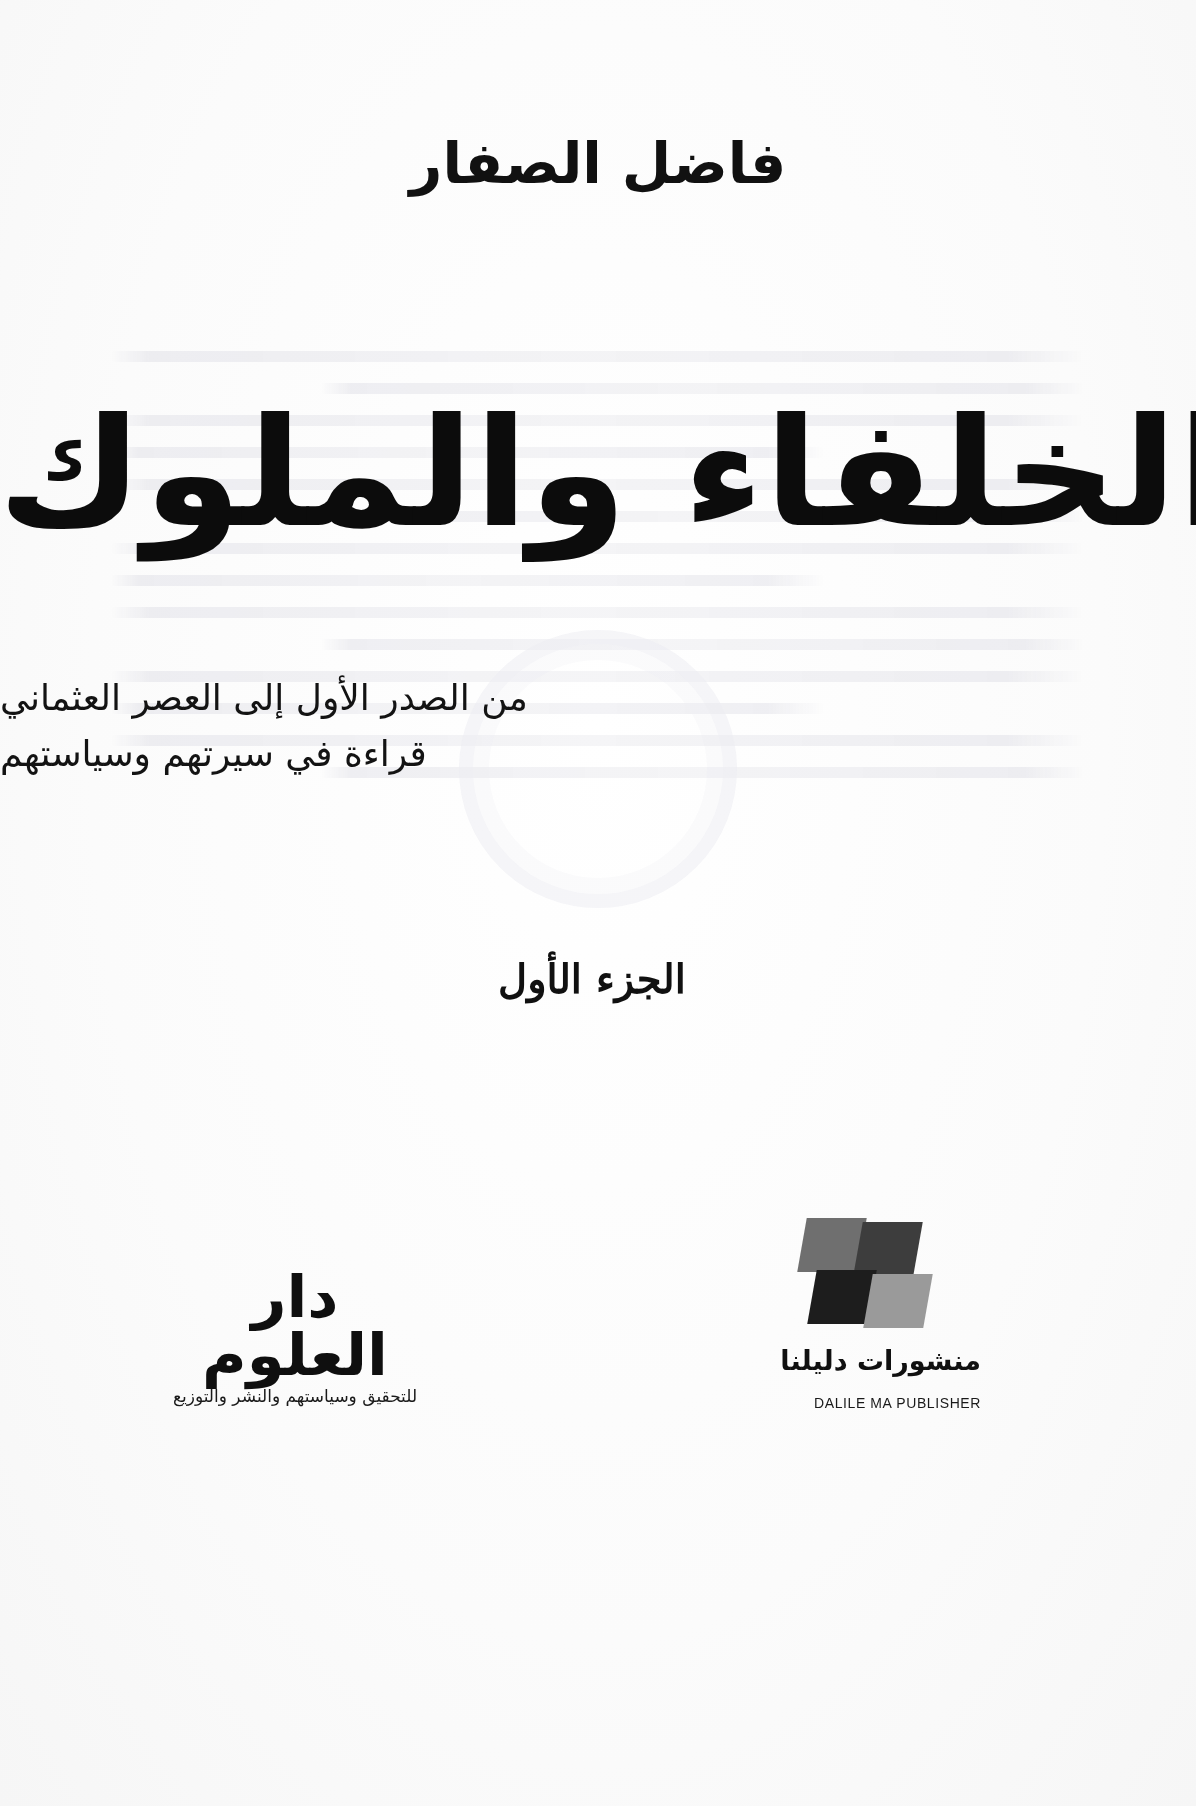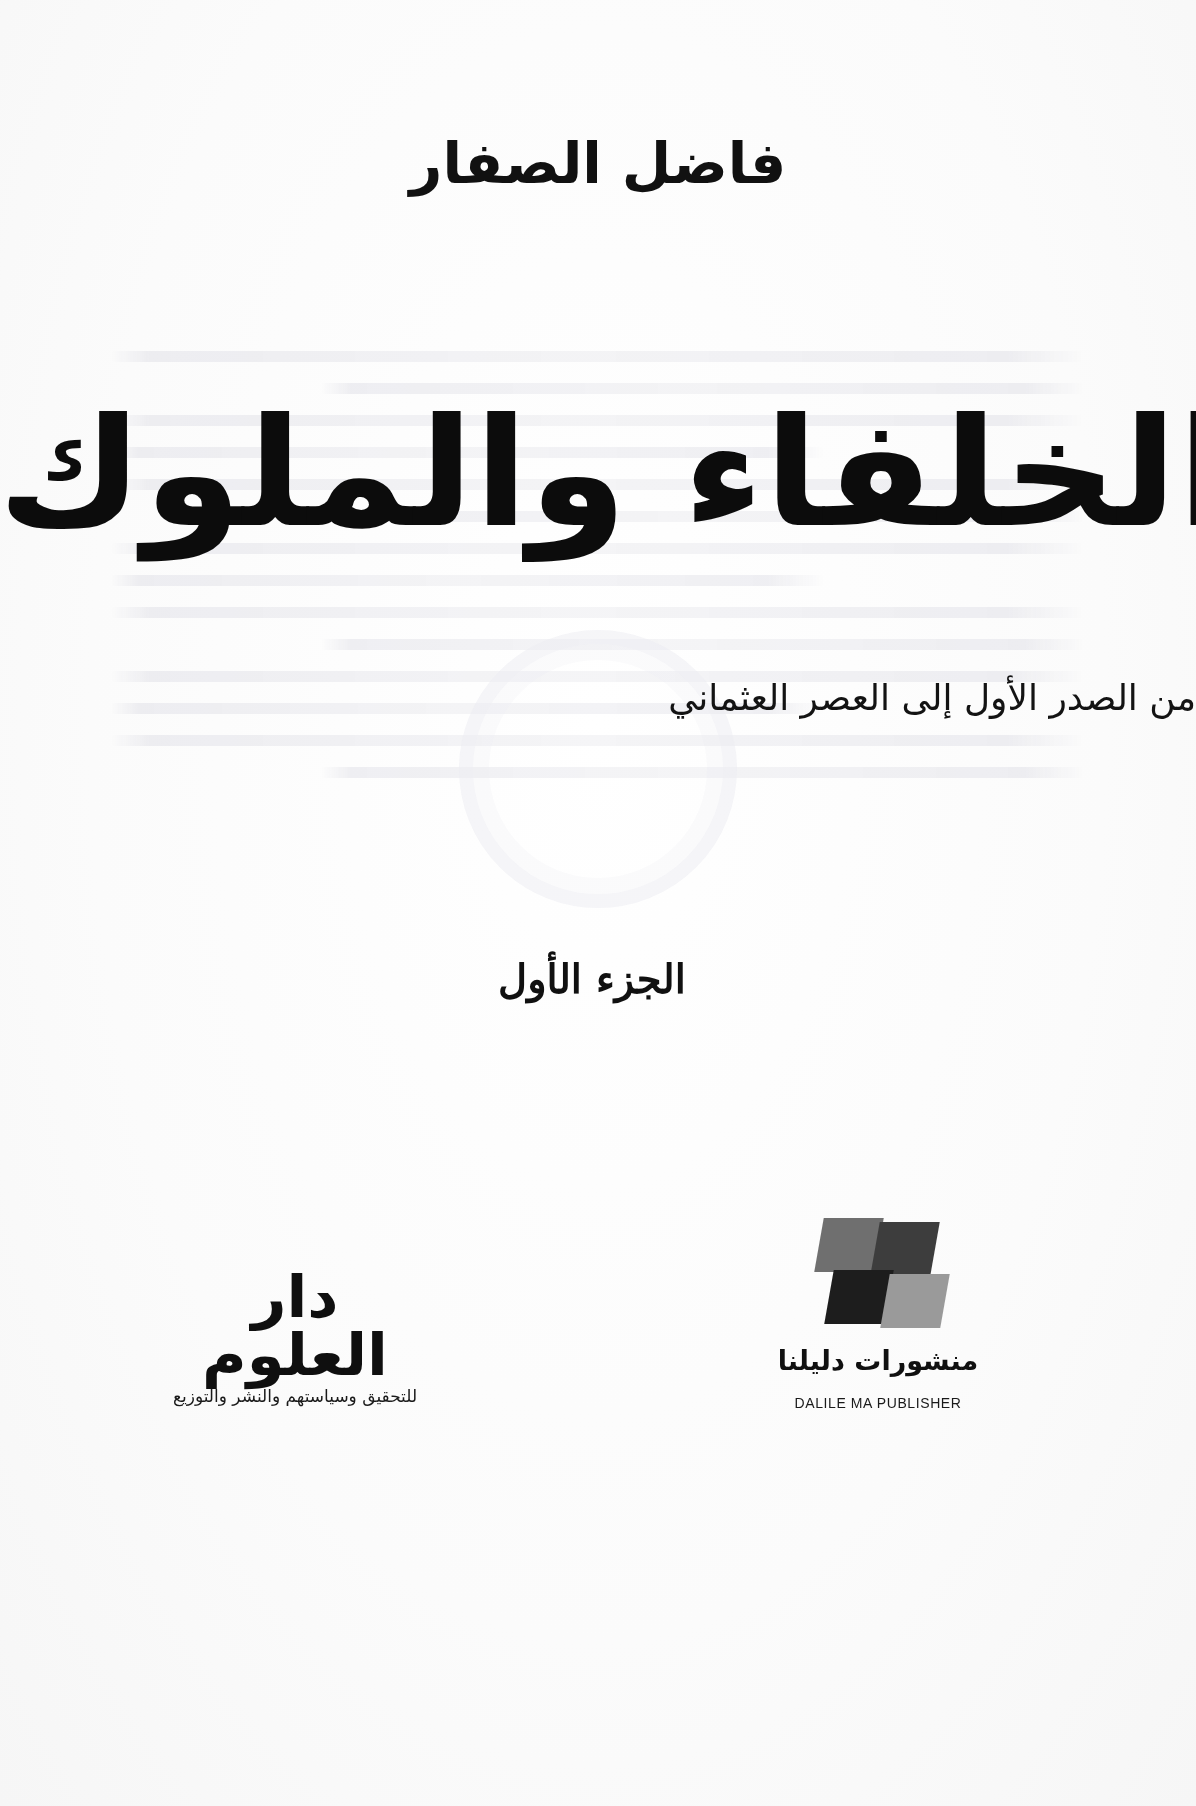--- a/index.html
+++ b/index.html
@@ -89,21 +89,21 @@
     line-height: 1.35;
     color: #0c0c0c;
     transform: scaleX(1.06);
   }
 
   .subtitle {
     position: absolute;
     top: 672px;
     left: 0;
     right: 0;
-    text-align: right;
+    text-align: left;
     font-family: "DejaVu Sans", sans-serif;
     font-size: 36px;
     line-height: 1.45;
     color: #131313;
     font-weight: 400;
   }
   .subtitle .l2 { display: block; margin-top: 4px; }
 
   .volume {
     position: absolute;
@@ -114,24 +114,24 @@
     font-family: "DejaVu Serif", serif;
     font-size: 40px;
     font-weight: 700;
     color: #101010;
     letter-spacing: 1px;
   }
 
   
   .publisher-right {
     position: absolute;
-    right: 198px;
+    right: 215px;
     bottom: 395px;
     width: 240px;
-    text-align: center;
+    text-align: right;
   }
   .pub-mark {
     position: relative;
     width: 130px;
     height: 110px;
     margin: 0 auto 18px auto;
   }
   .pub-mark .sq {
     position: absolute;
     width: 60px;
@@ -215,20 +215,21 @@
   </div>
 
   <div class="author">فاضل الصفار</div>
 
   <div class="title-wrap">
     <div class="title-main">الخلفاء والملوك</div>
   </div>
 
   <div class="subtitle">
     <span class="l1">من الصدر الأول إلى العصر العثماني</span>
+    <span class="l2">قراءة في سيرتهم وسياستهم</span>
   </div>
 
   <div class="volume">الجزء الأول</div>
 
   <div class="publisher-right">
     <div class="pub-mark">
       <span class="sq a"></span>
       <span class="sq b"></span>
       <span class="sq c"></span>
       <span class="sq d"></span>

